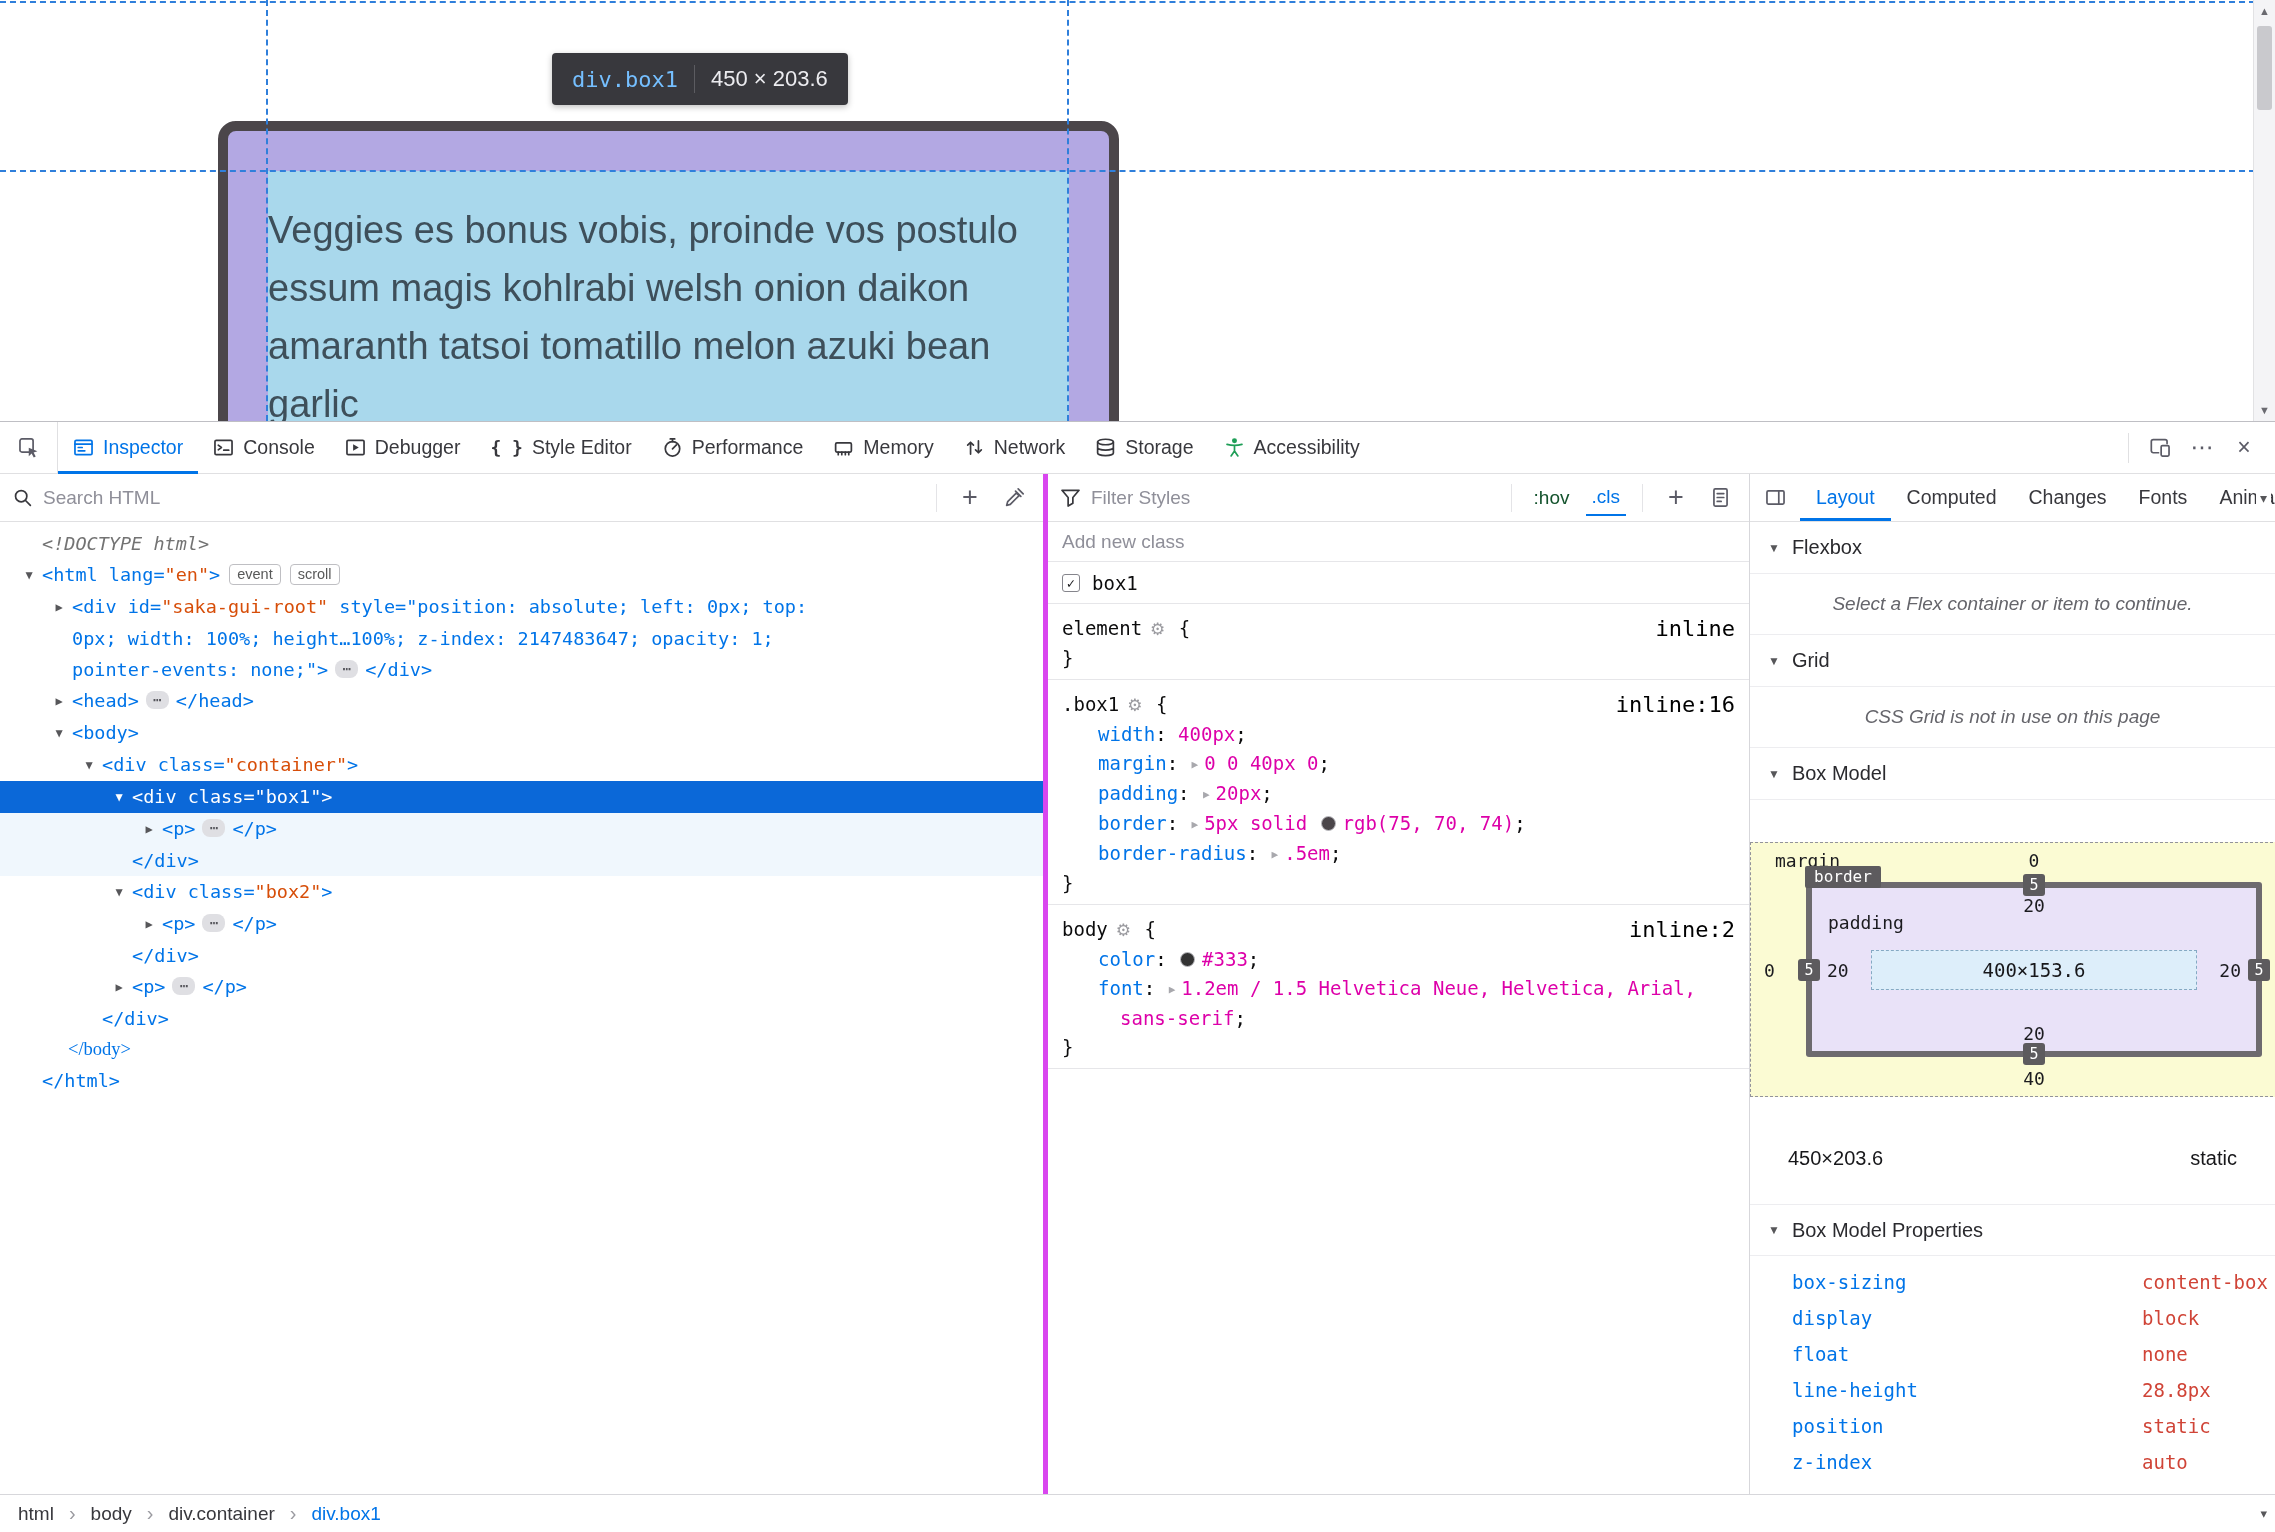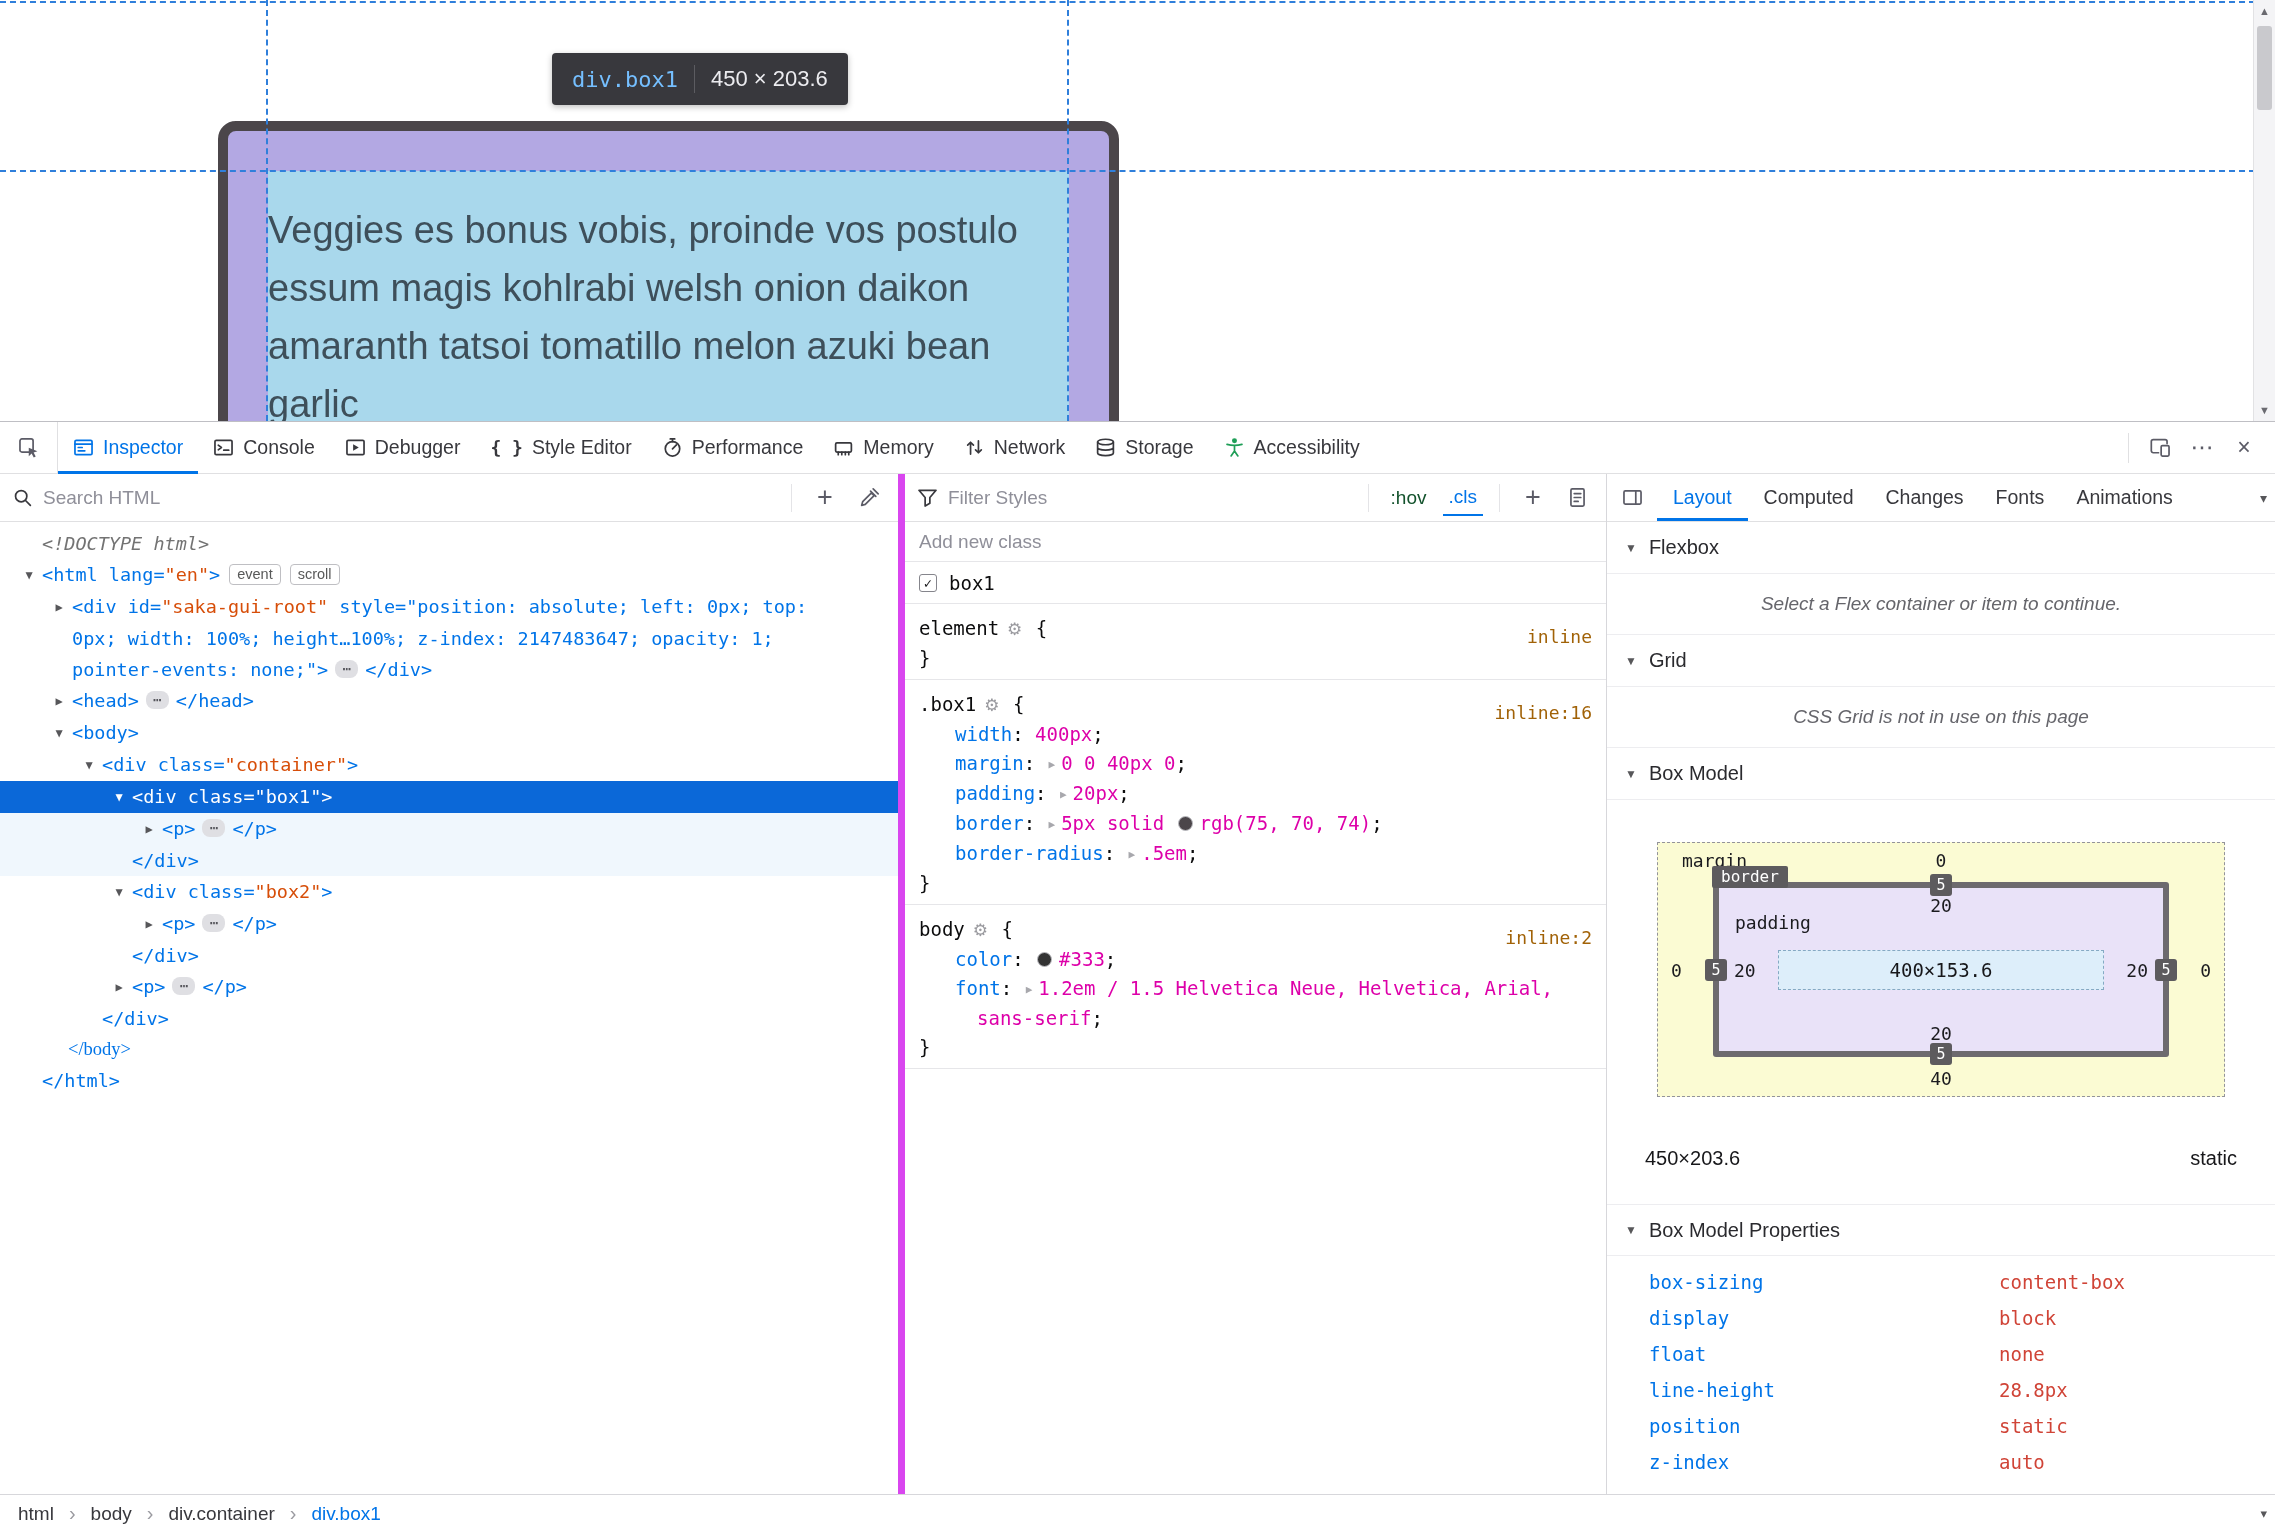--- a/index.html
+++ b/index.html
@@ -40,21 +40,21 @@
   .tool-btn{width:42px;height:42px;display:flex;align-items:center;justify-content:center;color:#5b5b66;font-size:23px}
   .icon{display:inline-flex;align-items:center;justify-content:center}
   .icon svg{width:21px;height:21px}
   .icon svg path,.icon svg rect,.icon svg circle,.icon svg ellipse{fill:none;stroke:currentColor;stroke-width:1.3;stroke-linecap:round;stroke-linejoin:round}
   .icon svg .f{fill:currentColor;stroke:none}
   .icon.a11y{color:#1f9e57}
   .braces{font-family:"DejaVu Sans Mono",monospace;font-weight:700;font-size:18px}
 
   .dt-main{display:flex;height:1020px;align-items:stretch}
   .pane{position:relative;background:#fff;overflow:hidden}
-  .pane-left{width:905px;border-right:7px solid #d946ef}
+  .pane-left{width:1048px;border-right:5px solid #d946ef}
   .pane-mid{width:702px;border-right:1px solid #d7d7db}
   .pane-right{flex:1}
   .pane-header{height:48px;display:flex;align-items:center;border-bottom:1px solid #e0e0e2;padding:0 12px;gap:10px}
   .pane-header .vsep{width:1px;height:28px;background:#e4e4e7;margin:0 6px}
   .ghost-input{border:none;outline:none;background:transparent;font-size:19px;color:#38383d;flex:1;font-family:inherit}
   .ghost-input::placeholder{color:#8f8f99}
   .hdr-btn{display:flex;align-items:center;justify-content:center;min-width:34px;height:36px;color:#5b5b66;font-size:19px}
   .hdr-btn.textbtn{font-size:19px;color:#14532d;padding:0 6px}
   .hdr-btn.active-cls{color:#0074e8;border-bottom:2px solid #0074e8}
   .plusglyph{font-size:27px;font-weight:300;color:#5b5b66;line-height:1}
@@ -75,21 +75,21 @@
 
   
   .rules-scroll{font-family:"DejaVu Sans Mono",monospace;font-size:19px;color:#0c0c0d}
   .addclass-row{height:40px;border-bottom:1px solid #e6e6e9;display:flex;align-items:center;padding:0 14px}
   .clsrow{height:42px;border-bottom:1px solid #e6e6e9;display:flex;align-items:center;gap:12px;padding:0 14px}
   .checkbox{width:18px;height:18px;border:1px solid #85858c;border-radius:3px;display:flex;align-items:center;justify-content:center;font-size:14px;color:#1f1f22;background:#fff}
   .rule{position:relative;padding:9px 0 7px;border-bottom:1px solid #e6e6e9}
   .rule-head{padding:0 14px;line-height:30px}
   .rsel{color:#0c0c0d}
   .gear{color:#9a9a9f;font-size:17px;margin:0 2px 0 8px;font-family:"DejaVu Sans",sans-serif}
-  .rule-link{position:absolute;right:14px;top:22px;color:#a16207;font-size:18px}
+  .rule-link{position:absolute;right:14px;top:12px;color:#000000;font-size:22px}
   .prop{padding-left:50px;line-height:29px;white-space:nowrap}
   .prop.cont{padding-left:72px}
   .pname{color:#0074e8}
   .pcolon{color:#0c0c0d}
   .pval{color:#dd00a9}
   .parrow{display:inline-block;color:#a8a8ad;font-size:11px;margin:0 6px 0 2px;vertical-align:2px}
   .swatch{display:inline-block;width:15px;height:15px;border-radius:50%;border:1px solid #bdbdc2;vertical-align:-1px;margin:0 7px 0 2px}
   .rule-close{padding-left:14px;line-height:28px}
   .inherited{height:38px;background:#f9f9fa;border-bottom:1px solid #e6e6e9;display:flex;align-items:center;padding:0 16px;color:#737373;font-size:19px;font-family:"Liberation Sans",sans-serif}
 

